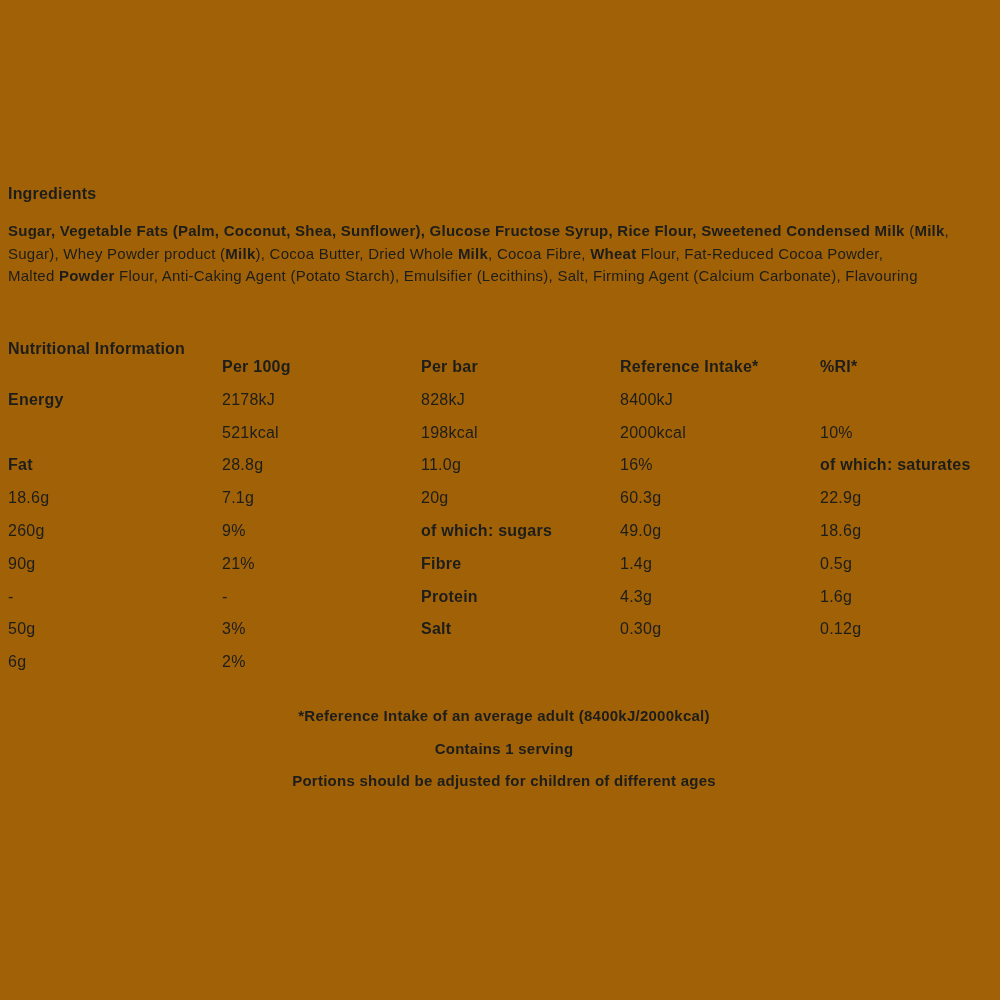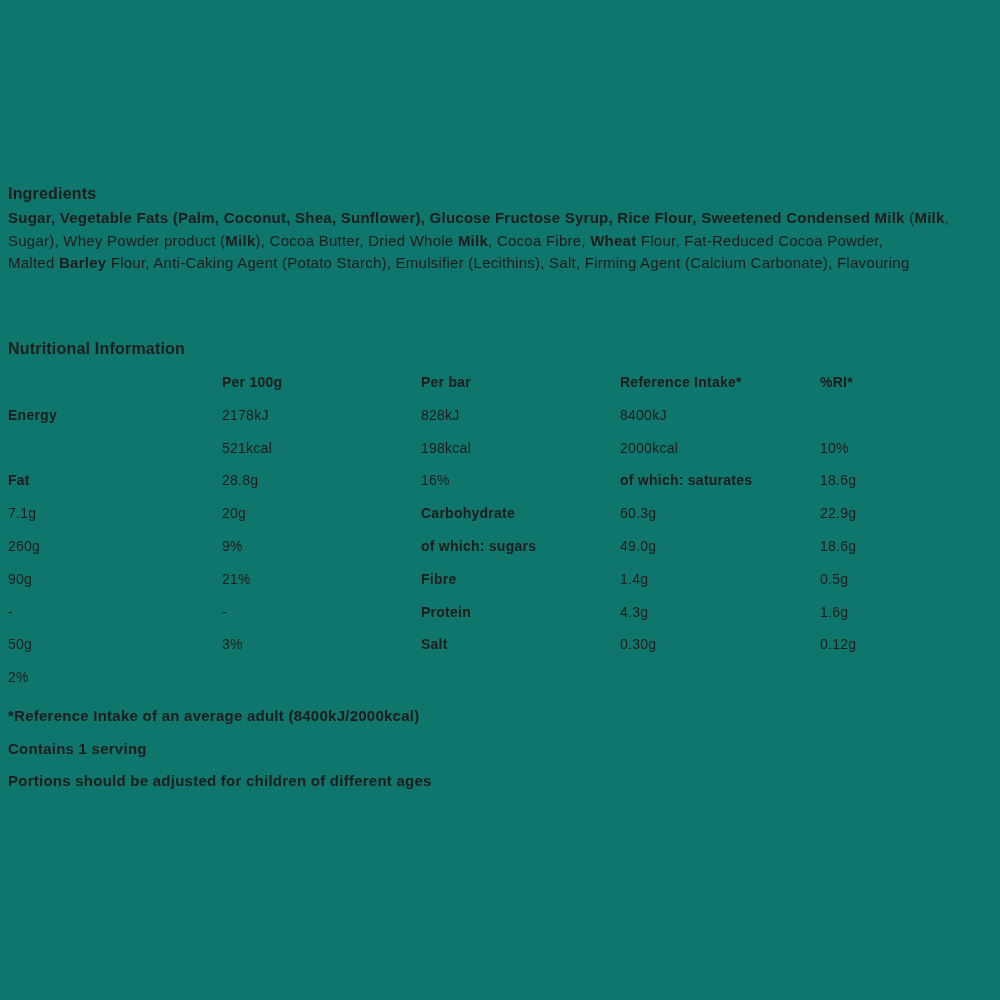--- a/index.html
+++ b/index.html
@@ -11,59 +11,58 @@
     width: 1000px;
     height: 1000px;
     overflow: hidden;
     font-family: "Liberation Sans", sans-serif;
     color: #1d1d1b;
   }
   .page {
     position: relative;
     width: 1000px;
     height: 1000px;
-    background: #0f766e;
+    background: #a16207;
   }
   .heading {
     font-size: 16px;
     font-weight: 700;
     line-height: 18px;
     margin: 0;
     letter-spacing: 0.2px;
   }
   
   .ingredients-section {
     position: absolute;
     left: 8px;
     top: 185px;
     width: 992px;
   }
   .ing-lines {
-    margin-top: 4px;
+    margin-top: 17px;
   }
   .ing-line {
     font-size: 15px;
     line-height: 22.5px;
     letter-spacing: 0.25px;
     white-space: nowrap;
   }
   .ing-line .b { font-weight: 700; }
   
   .nutrition-section {
     position: absolute;
     left: 8px;
     top: 340px;
     width: 992px;
   }
   .ntable {
-    margin-top: 16px;
     display: grid;
     grid-template-columns: 214px 199px 199px 200px 180px;
     grid-auto-rows: 32.8px;
-    font-size: 14px;
+    font-size: 16px;
     letter-spacing: 0.25px;
   }
   .ntable .cell {
     white-space: nowrap;
     overflow: visible;
   }
   .ntable .hdr, .ntable .rowlabel {
     font-weight: 700;
   }
   
@@ -72,33 +71,34 @@
     left: 8px;
     top: 700px;
     width: 992px;
   }
   .footnote {
     font-size: 15px;
     font-weight: 700;
     line-height: 32.6px;
     letter-spacing: 0.25px;
     white-space: nowrap;
+    text-align: center;
   }
 </style>
 </head>
 <body>
 
 <div class="page">
 
   <section class="ingredients-section">
     <h1 class="heading">Ingredients</h1>
     <div class="ing-lines" id="ing-lines">
         <div class="ing-line"><span class="b">Sugar, Vegetable Fats (Palm, Coconut, Shea, Sunflower), Glucose Fructose Syrup, Rice Flour, Sweetened Condensed </span><span class="b">Milk</span><span> (</span><span class="b">Milk</span><span>,</span></div>
         <div class="ing-line"><span>Sugar), Whey Powder product (</span><span class="b">Milk</span><span>), Cocoa Butter, Dried Whole </span><span class="b">Milk</span><span>, Cocoa Fibre, </span><span class="b">Wheat</span><span> Flour, Fat-Reduced Cocoa Powder,</span></div>
-        <div class="ing-line"><span>Malted </span><span class="b">Barley</span><span> Flour, Anti-Caking Agent (Potato Starch), Emulsifier (Lecithins), Salt, Firming Agent (Calcium Carbonate), Flavouring</span></div>
+        <div class="ing-line"><span>Malted </span><span class="b">Powder</span><span> Flour, Anti-Caking Agent (Potato Starch), Emulsifier (Lecithins), Salt, Firming Agent (Calcium Carbonate), Flavouring</span></div>
       </div>
   </section>
 
   <section class="nutrition-section">
     <h1 class="heading">Nutritional Information</h1>
     <div class="ntable" id="ntable">
         <div class="cell hdr"></div>
         <div class="cell hdr">Per 100g</div>
         <div class="cell hdr">Per bar</div>
         <div class="cell hdr">Reference Intake*</div>
@@ -108,26 +108,26 @@
         <div class="cell">828kJ</div>
         <div class="cell">8400kJ</div>
         <div class="cell"></div>
         <div class="cell rowlabel"></div>
         <div class="cell">521kcal</div>
         <div class="cell">198kcal</div>
         <div class="cell">2000kcal</div>
         <div class="cell">10%</div>
         <div class="cell rowlabel">Fat</div>
         <div class="cell">28.8g</div>
+        <div class="cell">11.0g</div>
         <div class="cell">16%</div>
         <div class="cell rowlabel">of which: saturates</div>
         <div class="cell">18.6g</div>
         <div class="cell">7.1g</div>
         <div class="cell">20g</div>
-        <div class="cell rowlabel">Carbohydrate</div>
         <div class="cell">60.3g</div>
         <div class="cell">22.9g</div>
         <div class="cell">260g</div>
         <div class="cell">9%</div>
         <div class="cell rowlabel">of which: sugars</div>
         <div class="cell">49.0g</div>
         <div class="cell">18.6g</div>
         <div class="cell">90g</div>
         <div class="cell">21%</div>
         <div class="cell rowlabel">Fibre</div>
@@ -136,20 +136,21 @@
         <div class="cell">-</div>
         <div class="cell">-</div>
         <div class="cell rowlabel">Protein</div>
         <div class="cell">4.3g</div>
         <div class="cell">1.6g</div>
         <div class="cell">50g</div>
         <div class="cell">3%</div>
         <div class="cell rowlabel">Salt</div>
         <div class="cell">0.30g</div>
         <div class="cell">0.12g</div>
+        <div class="cell">6g</div>
         <div class="cell">2%</div>
       </div>
   </section>
 
   <div class="footnotes" id="footnotes">
       <div class="footnote">*Reference Intake of an average adult (8400kJ/2000kcal)</div>
       <div class="footnote">Contains 1 serving</div>
       <div class="footnote">Portions should be adjusted for children of different ages</div>
     </div>
 

